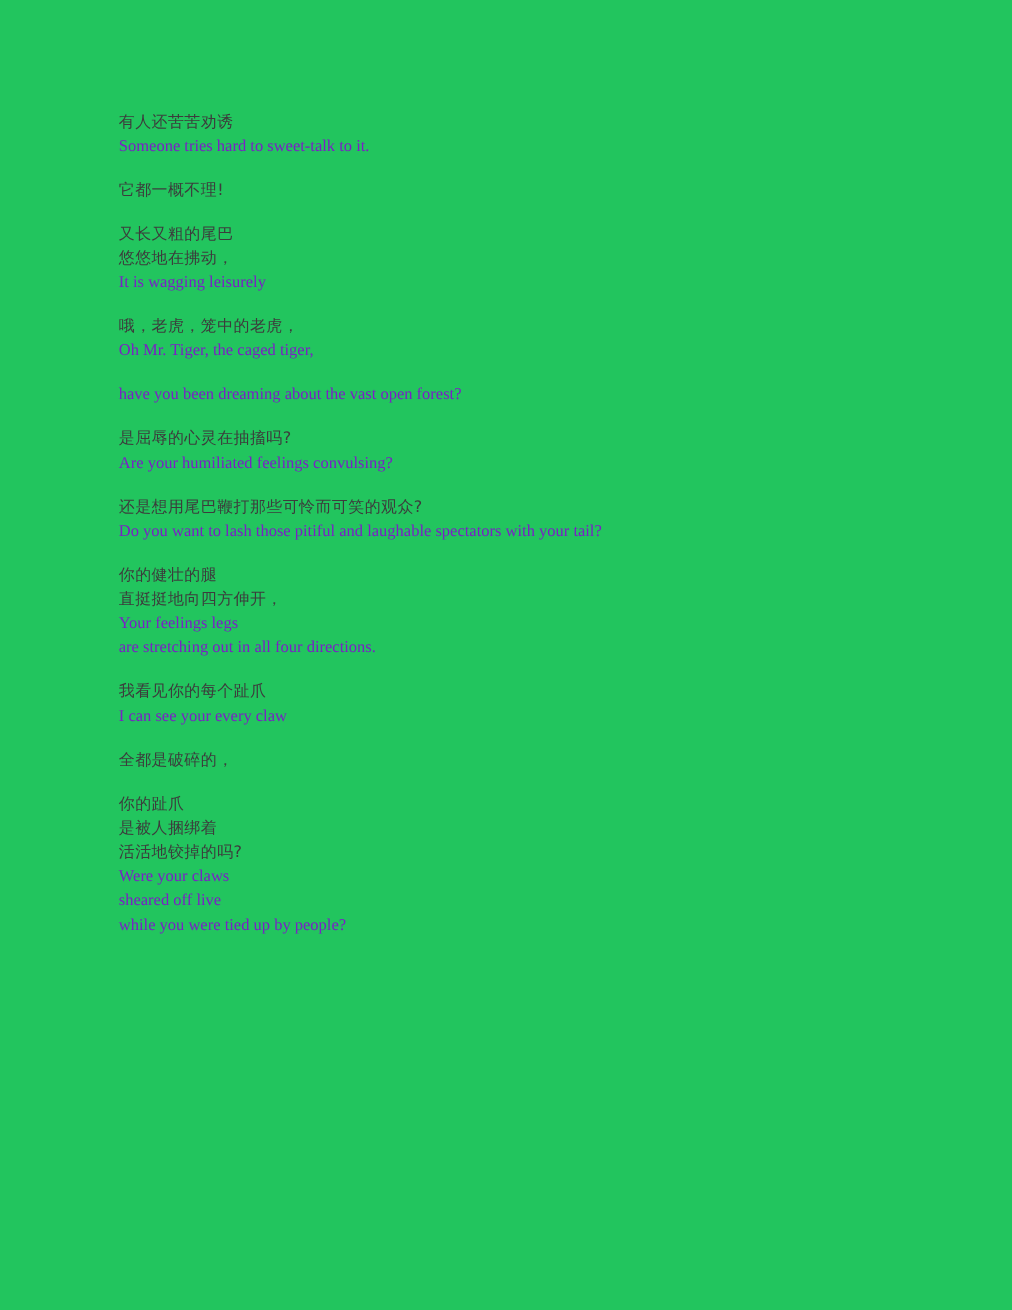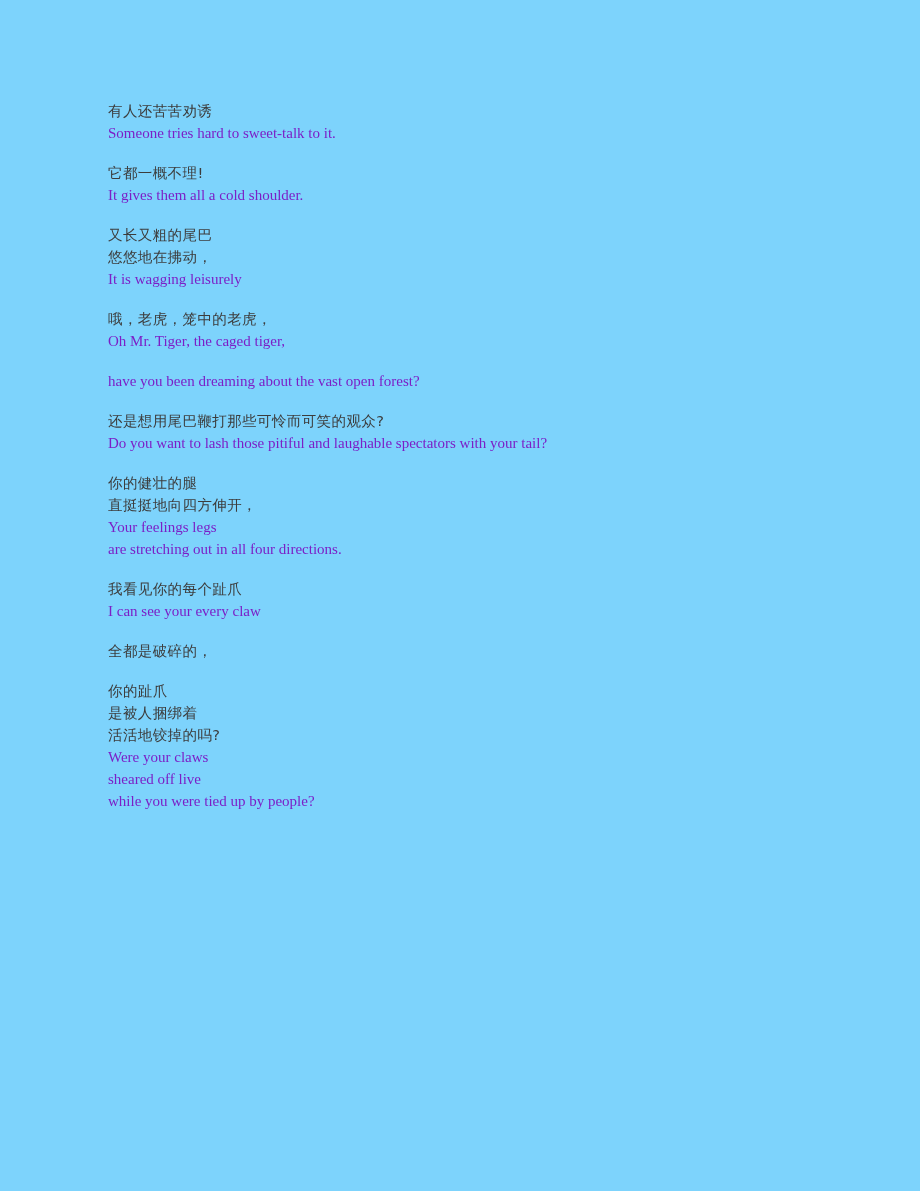--- a/index.html
+++ b/index.html
@@ -10,21 +10,21 @@
   body {
     width: 920px;
     height: 1191px;
     font-family: "Liberation Serif", "DejaVu Serif", serif;
     overflow: hidden;
   }
   #page {
     position: relative;
     width: 920px;
     height: 1191px;
-    background: #7dd3fc;
+    background: #22c55e;
     box-sizing: border-box;
     padding: 100px 0 0 108px;
   }
   .doc-body {
     width: 720px;
   }
   .stanza {
     margin: 0 0 18px 0;
     padding: 0;
   }
@@ -53,33 +53,36 @@
 <body>
 
 <div id="page">
   <div class="doc-body">
       <div class="stanza">
         <p class="line zh">有人还苦苦劝诱</p>
         <p class="line en">Someone tries hard to sweet-talk to it.</p>
       </div>
       <div class="stanza">
         <p class="line zh">它都一概不理!</p>
-        <p class="line en">It gives them all a cold shoulder.</p>
       </div>
       <div class="stanza">
         <p class="line zh">又长又粗的尾巴</p>
         <p class="line zh">悠悠地在拂动，</p>
         <p class="line en">It is wagging leisurely</p>
       </div>
       <div class="stanza">
         <p class="line zh">哦，老虎，笼中的老虎，</p>
         <p class="line en">Oh Mr. Tiger, the caged tiger,</p>
       </div>
       <div class="stanza">
         <p class="line en">have you been dreaming about the vast open forest?</p>
+      </div>
+      <div class="stanza">
+        <p class="line zh">是屈辱的心灵在抽搐吗?</p>
+        <p class="line en">Are your humiliated feelings convulsing?</p>
       </div>
       <div class="stanza">
         <p class="line zh">还是想用尾巴鞭打那些可怜而可笑的观众?</p>
         <p class="line en">Do you want to lash those pitiful and laughable spectators with your tail?</p>
       </div>
       <div class="stanza">
         <p class="line zh">你的健壮的腿</p>
         <p class="line zh">直挺挺地向四方伸开，</p>
         <p class="line en">Your feelings legs</p>
         <p class="line en">are stretching out in all four directions.</p>

